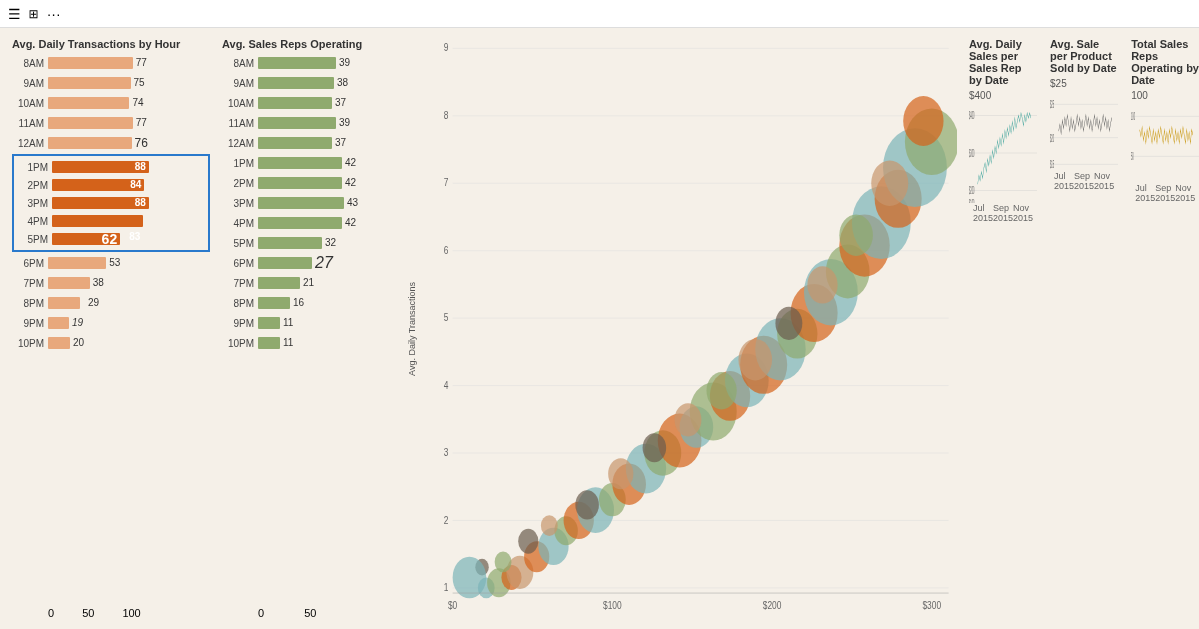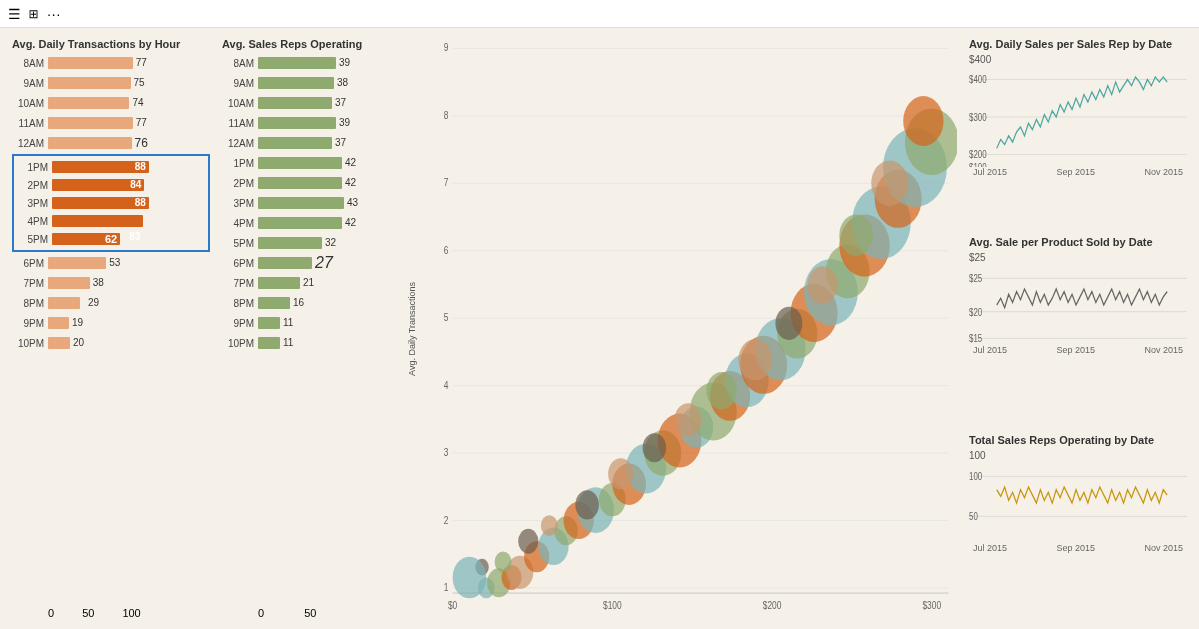--- a/index.html
+++ b/index.html
@@ -110,21 +110,21 @@
       flex: 1;
       min-width: 340px;
       position: relative;
     }
 
     
     .panel-lines {
       width: 230px;
       flex-shrink: 0;
       display: flex;
-      flex-direction: column;
+      flex-direction: row;
       gap: 13px;
     }
     .line-chart-panel {
       flex: 1;
       display: flex;
       flex-direction: column;
     }
 
     .axis-bottom {
       display: flex;
@@ -213,21 +213,21 @@
             <div class="bar-track" style="position: relative;">
               <div class="bar-fill orange" style="width: 91.3px; position: relative;">
                 <span class="bar-value-inside" style="position: absolute; right: 3px; top: 16px; color: rgb(255, 255, 255); font-size: 10px; font-weight: bold; line-height: 12px;">83</span>
               </div>
             </div>
           </div>
           <div class="bar-row">
             <div class="bar-label">5PM</div>
             <div class="bar-track" style="position: relative;">
               <div class="bar-fill orange" style="width: 68.2px; position: relative;">
-                <span class="bar-value-inside" style="position: absolute; right: 3px; top: 0px; color: rgb(255, 255, 255); font-size: 11px; font-weight: bold; line-height: 12px;">62</span>
+                <span class="bar-value-inside" style="position: absolute; right: 3px; top: 0px; color: rgb(255, 255, 255); font-size: 14px; font-weight: bold; line-height: 12px;">62</span>
               </div>
             </div>
           </div>
         </div>
         <div class="bar-row">
           <div class="bar-label">6PM</div>
           <div class="bar-track" style="position: relative;">
             <div class="bar-fill peach" style="width: 58.3px; position: relative;"></div>
             <span style="position: absolute; left: 61.3px; font-size: 10px; color: rgb(51, 51, 51); white-space: nowrap; line-height: 12px;">53</span>
           </div>
@@ -243,21 +243,21 @@
           <div class="bar-label">8PM</div>
           <div class="bar-track" style="position: relative;">
             <div class="bar-fill peach" style="width: 31.9px; position: relative;"></div>
             <span style="position: absolute; left: 40px; font-size: 10px; color: rgb(51, 51, 51); white-space: nowrap; line-height: 12px;">29</span>
           </div>
         </div>
         <div class="bar-row">
           <div class="bar-label">9PM</div>
           <div class="bar-track" style="position: relative;">
             <div class="bar-fill peach" style="width: 20.9px; position: relative;"></div>
-            <span style="position: absolute; left: 23.9px; font-size: 10px; color: rgb(51, 51, 51); white-space: nowrap; line-height: 12px;">19</span>
+            <span style="position: absolute; left: 23.9px; font-size: 10px; color: rgb(51, 51, 51); white-space: nowrap; line-height: 12px; font-style: italic;">19</span>
           </div>
         </div>
         <div class="bar-row">
           <div class="bar-label">10PM</div>
           <div class="bar-track" style="position: relative;">
             <div class="bar-fill peach" style="width: 22px; position: relative;"></div>
             <span style="position: absolute; left: 25px; font-size: 10px; color: rgb(51, 51, 51); white-space: nowrap; line-height: 12px;">20</span>
           </div>
         </div>
       </div>

